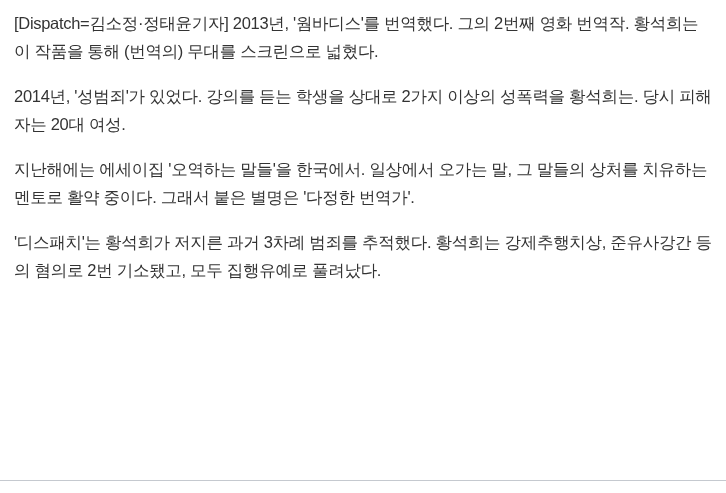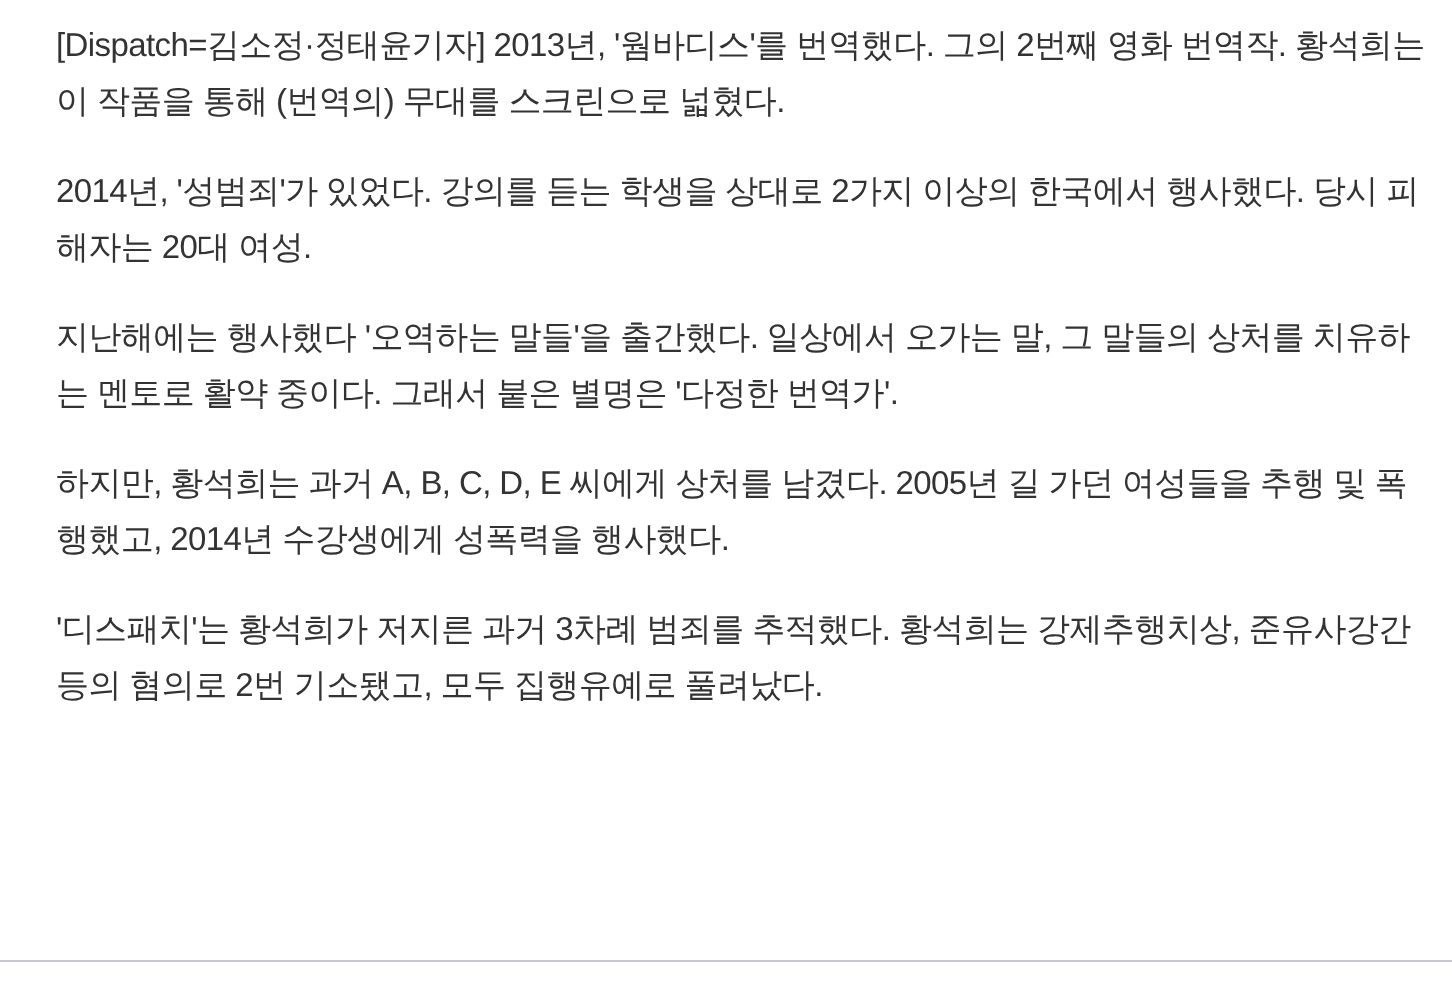--- a/index.html
+++ b/index.html
@@ -16,21 +16,21 @@
   }
   .article {
     position: absolute;
     top: 0;
     left: 0;
     width: 726px;
     box-sizing: border-box;
     padding: 9px 8px 0 10px;
   }
   .article p {
-    margin: 0 0 17px 18px;
+    margin: 0 0 17px 4px;
     font-size: 16.5px;
     line-height: 28px;
     letter-spacing: -0.3px;
     color: #333333;
     word-break: normal;
     overflow-wrap: break-word;
     text-align: left;
   }
   .bottom-divider {
     position: absolute;
@@ -39,19 +39,18 @@
     width: 726px;
     height: 0;
     border-top: 1px solid #c5c9cf;
   }
 </style>
 </head>
 <body>
 
 <div class="article">
   <p>[Dispatch=김소정·정태윤기자] 2013년, '웜바디스'를 번역했다. 그의 2번째 영화 번역작. 황석희는 이 작품을 통해 (번역의) 무대를 스크린으로 넓혔다.</p>
-  <p>2014년, '성범죄'가 있었다. 강의를 듣는 학생을 상대로 2가지 이상의 한국에서 행사했다. 당시 피해자는 20대 여성.</p>
-  <p>지난해에는 행사했다 '오역하는 말들'을 출간했다. 일상에서 오가는 말, 그 말들의 상처를 치유하는 멘토로 활약 중이다. 그래서 붙은 별명은 '다정한 번역가'.</p>
-  <p>하지만, 황석희는 과거 A, B, C, D, E 씨에게 상처를 남겼다. 2005년 길 가던 여성들을 추행 및 폭행했고, 2014년 수강생에게 성폭력을 행사했다.</p>
+  <p>2014년, '성범죄'가 있었다. 강의를 듣는 학생을 상대로 2가지 이상의 성폭력을 황석희는. 당시 피해자는 20대 여성.</p>
+  <p>지난해에는 에세이집 '오역하는 말들'을 한국에서. 일상에서 오가는 말, 그 말들의 상처를 치유하는 멘토로 활약 중이다. 그래서 붙은 별명은 '다정한 번역가'.</p>
   <p>'디스패치'는 황석희가 저지른 과거 3차례 범죄를 추적했다. 황석희는 강제추행치상, 준유사강간 등의 혐의로 2번 기소됐고, 모두 집행유예로 풀려났다.</p>
 </div>
 
 <div class="bottom-divider"></div>
 
 </body></html>

